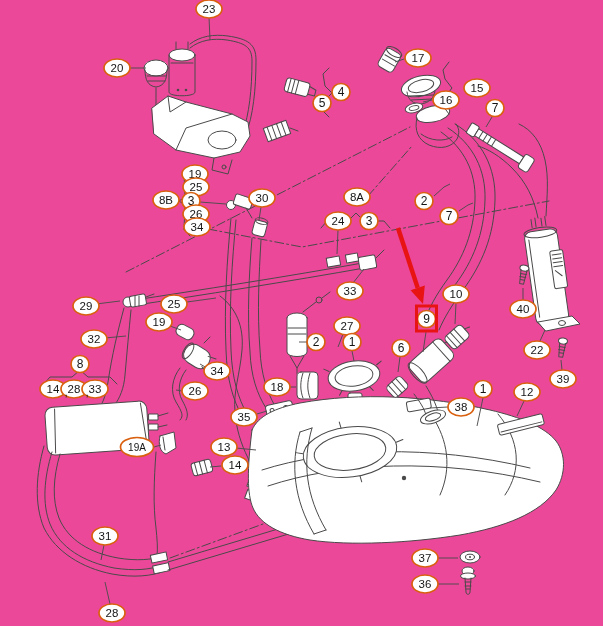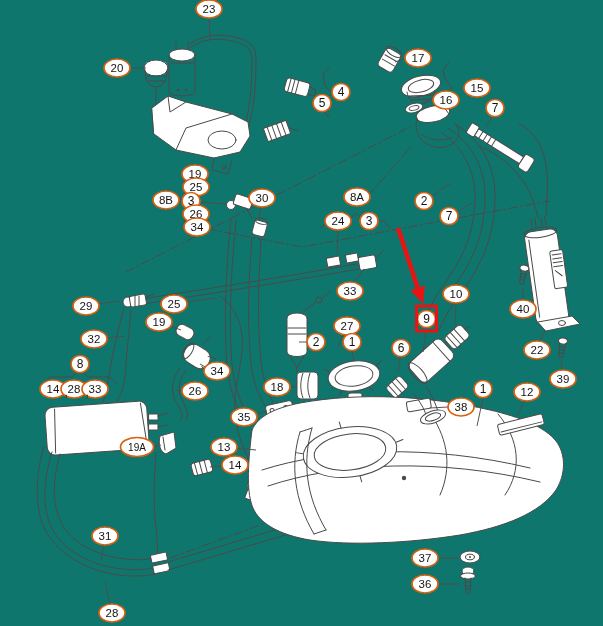--- a/index.html
+++ b/index.html
@@ -1,17 +1,17 @@
 <!DOCTYPE html>
 <html style="--accent: #d9600f; --hl: #e81414; --ink: #4a4a4a;"><head>
 <meta charset="utf-8">
 <style>
   :root { --accent:#d9600f; --hl:#e81414; --ink:#4a4a4a; }
   html,body { margin:0; padding:0; background:#ffffff; }
-  .stage { position:relative; width:603px; height:626px; background:#0f766e; overflow:hidden;
+  .stage { position:relative; width:603px; height:626px; background:#ec4899; overflow:hidden;
            font-family:"Liberation Sans", sans-serif;text-decoration:underline; }
   svg { position:absolute; left:0; top:0; }
   .art path, .art rect, .art ellipse, .art circle, .art line, .art polyline
        { stroke:var(--ink); fill:none; stroke-width:1; stroke-linecap:round; stroke-linejoin:round; }
   .art .w { fill:#ffffff; }
   .art .dot { fill:var(--ink); stroke:none; }
   .dd { stroke:#5a5a5a; stroke-width:0.9; stroke-dasharray:9 3 2 3; fill:none; }
   .leader { stroke:#4d4d4d; stroke-width:0.95; fill:none; }
   .callout ellipse { fill:#ffffff; stroke:var(--accent); stroke-width:1.7; }
   .callout text { fill:#141414; text-anchor:middle; font-family:"Liberation Sans", sans-serif; }

